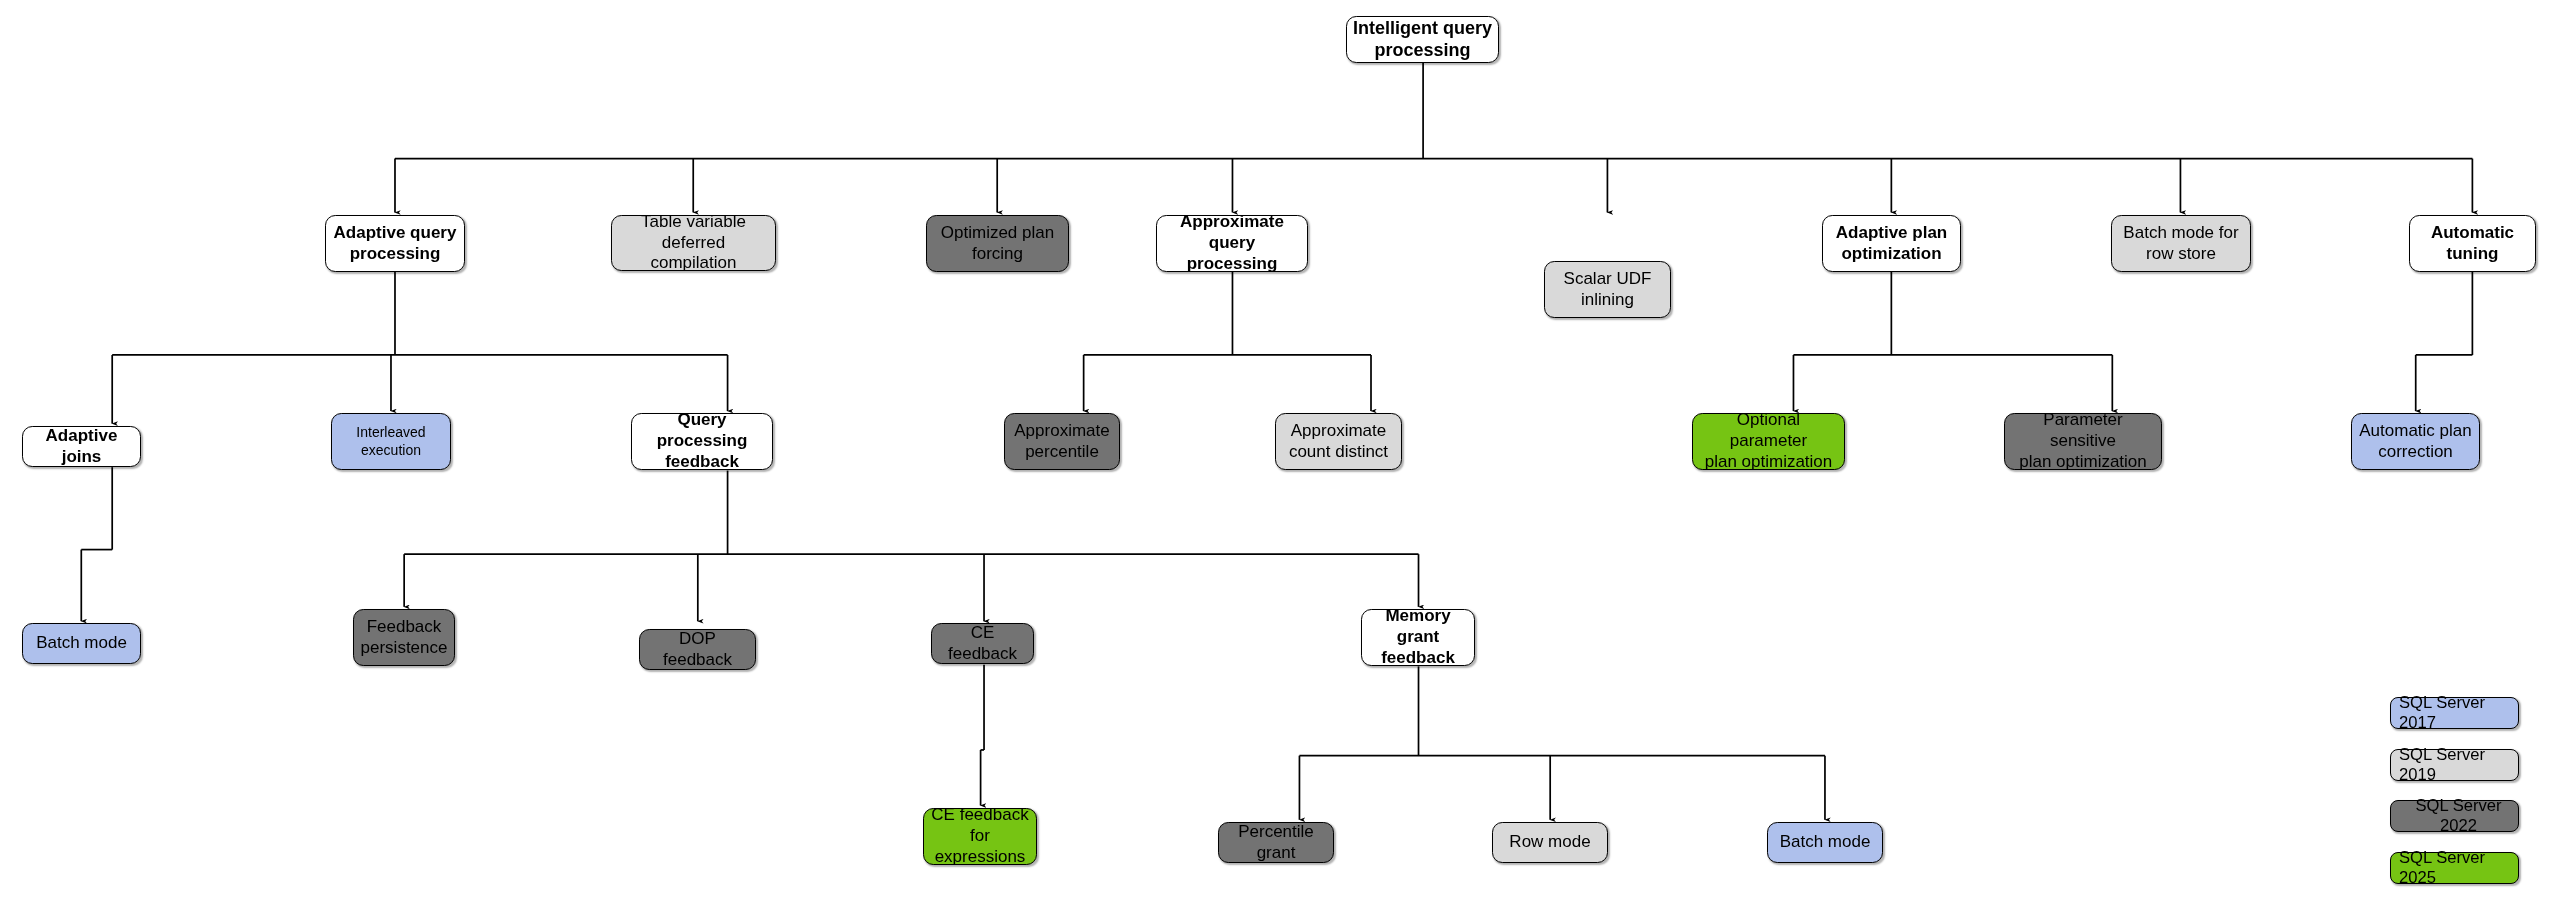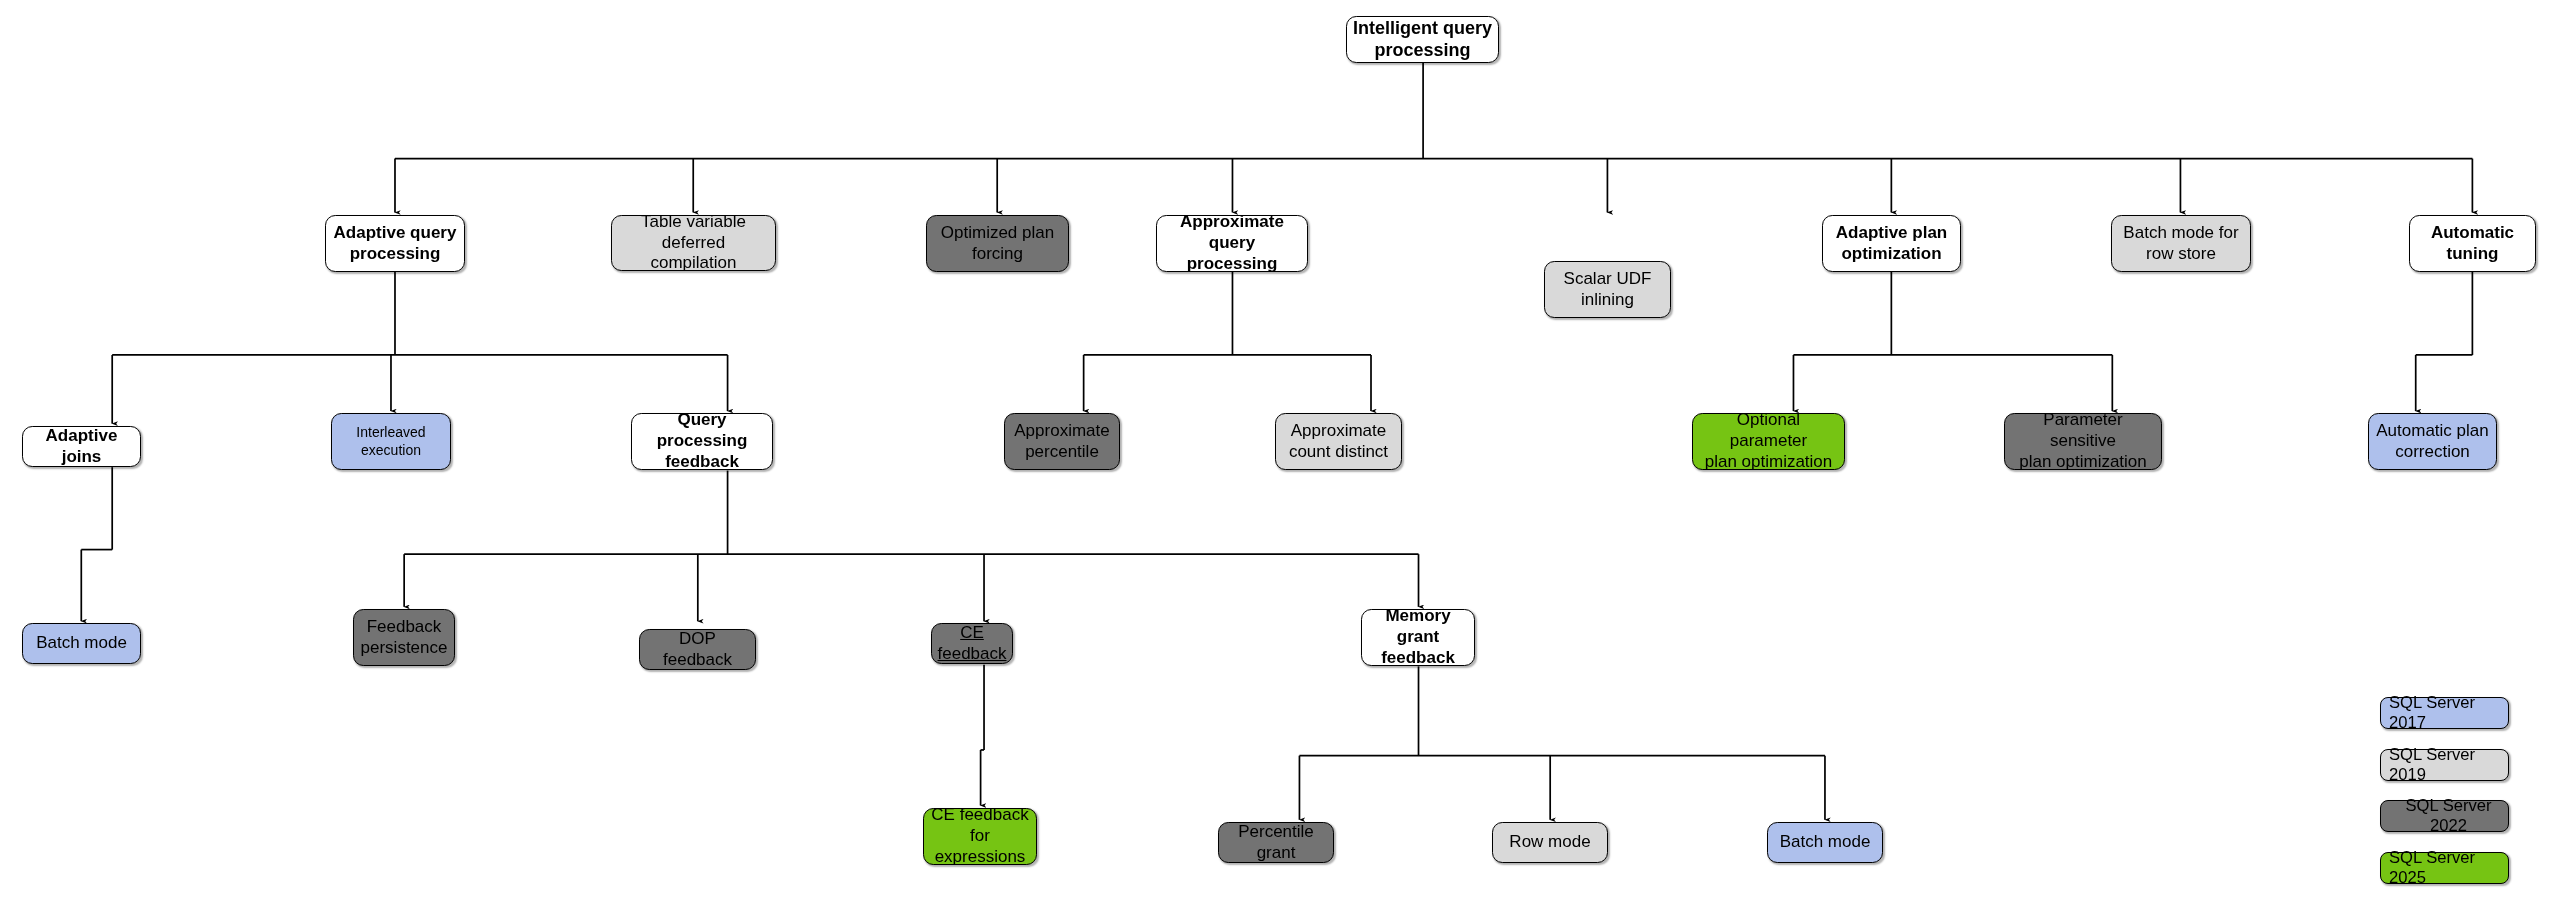--- a/index.html
+++ b/index.html
@@ -51,20 +51,21 @@
     box-sizing: border-box;
     border: 1.7px solid #000000;
     border-radius: 8px;
     display: flex;
     align-items: center;
     justify-content: flex-start;
     padding-left: 8px;
     font-size: 16.6px;
     color: #000000;
     box-shadow: 1.7px 1.7px 1.7px rgba(0,0,0,0.30);
+    margin-left: 10px;
   }
 </style>
 </head>
 <body>
 
 <div id="canvas">
   <svg id="edges" viewBox="0 0 4500 1600">
     <defs>
       <marker id="arrow" markerWidth="10" markerHeight="11" refX="4" refY="10" orient="auto" markerUnits="userSpaceOnUse">
         <path d="M0,0 L4,11 L8,0 L4,3 Z" fill="#000000"></path>
@@ -141,27 +142,27 @@
       <div class="node fill-white bold" style="left: 631px; top: 413px; width: 142px; height: 57px; font-size: 17px;"><span>Query processing
 feedback</span></div>
       <div class="node fill-orange" style="left: 1004px; top: 413px; width: 116px; height: 57px; font-size: 17px;"><span>Approximate
 percentile</span></div>
       <div class="node fill-gray" style="left: 1275px; top: 413px; width: 127px; height: 57px; font-size: 17px;"><span>Approximate
 count distinct</span></div>
       <div class="node fill-green" style="left: 1692px; top: 413px; width: 153px; height: 57px; font-size: 17px;"><span>Optional parameter
 plan optimization</span></div>
       <div class="node fill-orange" style="left: 2004px; top: 413px; width: 158px; height: 57px; font-size: 17px;"><span>Parameter sensitive
 plan optimization</span></div>
-      <div class="node fill-blue" style="left: 2351px; top: 413px; width: 129px; height: 57px; font-size: 17px; margin-left: 17px;"><span>Automatic plan
+      <div class="node fill-blue" style="left: 2351px; top: 413px; width: 129px; height: 57px; font-size: 17px;"><span>Automatic plan
 correction</span></div>
       <div class="node fill-blue" style="left: 22px; top: 623px; width: 119px; height: 41px; font-size: 17px;"><span>Batch mode</span></div>
       <div class="node fill-orange" style="left: 353px; top: 609px; width: 102px; height: 57px; font-size: 17px;"><span>Feedback
 persistence</span></div>
       <div class="node fill-orange" style="left: 639px; top: 623px; width: 117px; height: 41px; font-size: 17px; margin-top: 6px;"><span>DOP feedback</span></div>
-      <div class="node fill-orange" style="left: 931px; top: 623px; width: 82px; height: 41px; font-size: 17px; text-decoration: underline;"><span>CE feedback</span></div>
+      <div class="node fill-orange" style="left: 931px; top: 623px; width: 103px; height: 41px; font-size: 17px;"><span>CE feedback</span></div>
       <div class="node fill-white bold" style="left: 1361px; top: 609px; width: 114px; height: 57px; font-size: 17px;"><span>Memory grant
 feedback</span></div>
       <div class="node fill-green" style="left: 923px; top: 808px; width: 114px; height: 57px; font-size: 17px;"><span>CE feedback for
 expressions</span></div>
       <div class="node fill-orange" style="left: 1218px; top: 822px; width: 116px; height: 41px; font-size: 17px;"><span>Percentile grant</span></div>
       <div class="node fill-gray" style="left: 1492px; top: 822px; width: 116px; height: 41px; font-size: 17px;"><span>Row mode</span></div>
       <div class="node fill-blue" style="left: 1767px; top: 822px; width: 116px; height: 41px; font-size: 17px;"><span>Batch mode</span></div>
     </div>
   <div id="legend-layer">
       <div class="legend-item fill-blue" style="left: 2380px; top: 697px; width: 129px; height: 32px;">

